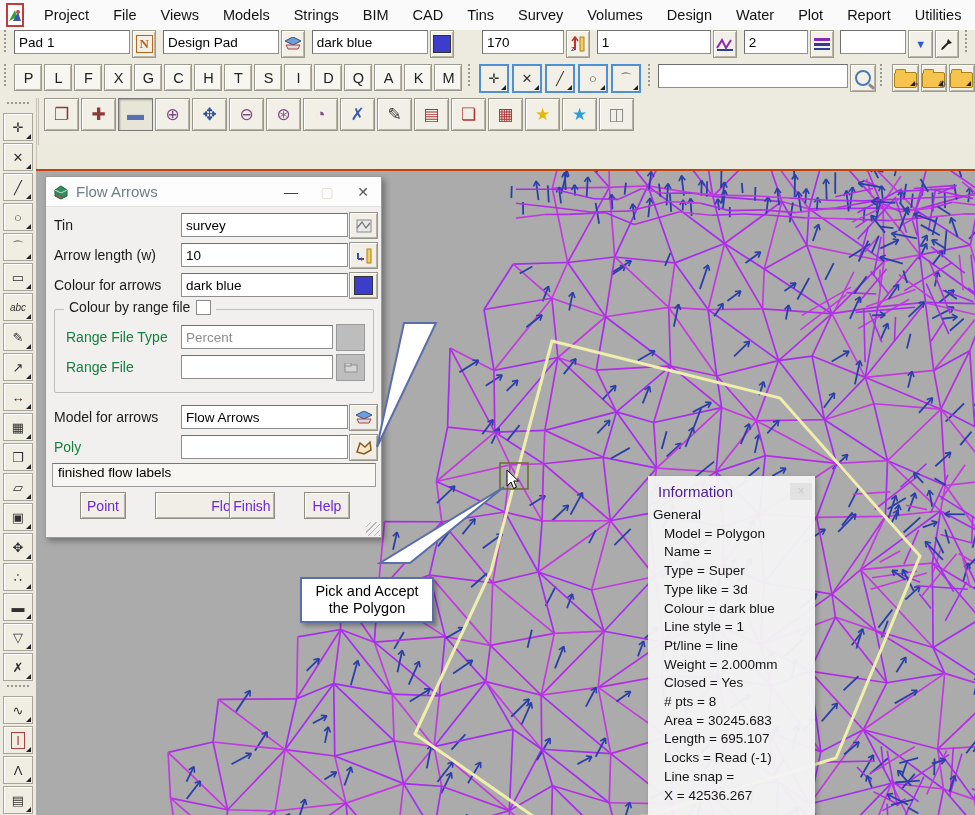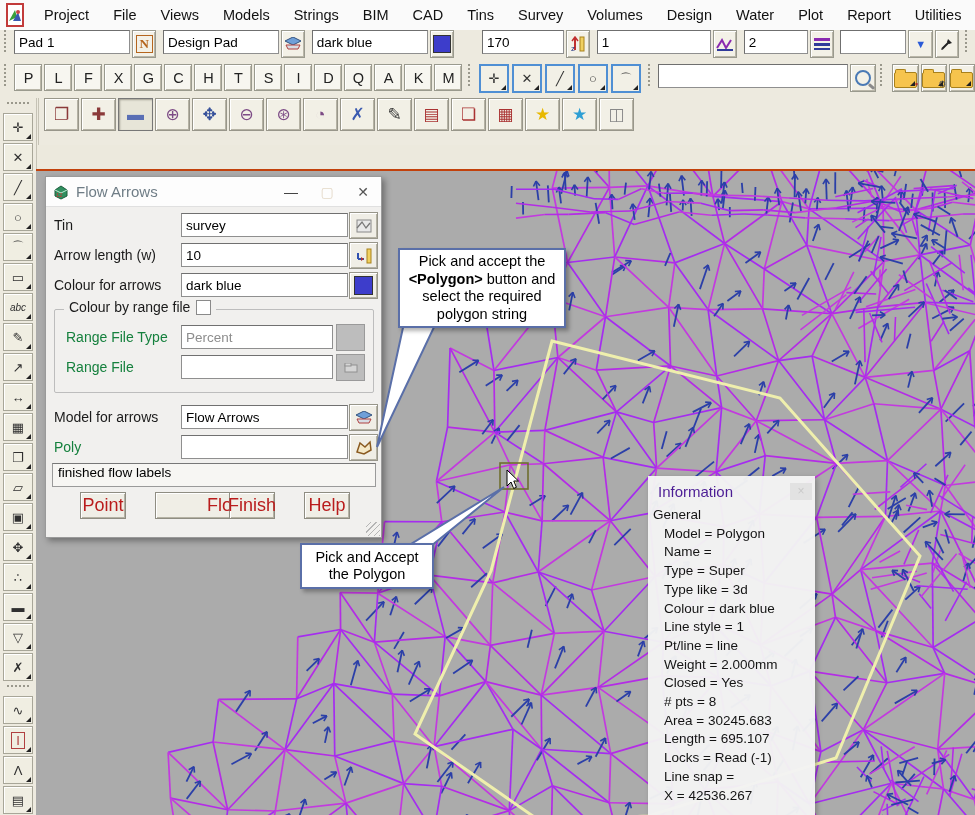--- a/index.html
+++ b/index.html
@@ -63,21 +63,21 @@
           font-size:13.5px;padding:0 4px;font-family:"Liberation Sans",sans-serif;color:#000;}
   .dside{position:absolute;width:27px;height:25px;background:#f0eee6;border:1px solid #98968a;
          box-shadow:inset 1px 1px 0 #fff, inset -1px -1px 0 #b5b2a4;display:flex;align-items:center;justify-content:center;}
   .dside.gray{background:#bdbdbd;box-shadow:none;border-color:#9a9a9a;}
   .groupbox{position:absolute;left:8px;top:132px;width:318px;height:82px;border:1px solid #bdbdbd;border-radius:2px;}
   .legend{position:absolute;left:18px;top:122px;background:#f1f0ee;padding:0 5px;font-size:14px;color:#1a1a1a;display:flex;align-items:center;gap:6px;}
   .chk{width:13px;height:13px;background:#fff;border:1px solid #8a8a8a;display:inline-block;}
   .msg{position:absolute;left:6px;top:286px;width:312px;height:20px;border:1px solid #9a9a9a;border-top-color:#777;
        background:#f7f6f3;font-size:13.5px;padding:1px 5px;color:#000;}
   .dbtn{position:absolute;top:315px;width:44px;height:25px;background:#f0eee6;border:1px solid #8f8d82;
-        box-shadow:inset 1px 1px 0 #fff, inset -1px -1px 0 #b5b2a4;font-size:18px;color:#b91c1c;
+        box-shadow:inset 1px 1px 0 #fff, inset -1px -1px 0 #b5b2a4;font-size:14px;color:#6d28d9;
         display:flex;align-items:center;justify-content:center;font-family:"Liberation Sans",sans-serif;}
   .gripper{position:absolute;right:1px;bottom:1px;width:14px;height:14px;
         background:repeating-linear-gradient(135deg,transparent 0 3px,#b5b5b5 3px 4px);}
   
   .info{position:absolute;left:612px;top:305px;width:167px;height:368px;background:rgba(243,243,243,.97);
         box-shadow:2px 2px 5px rgba(0,0,0,.25);z-index:15;}
   .info-title{height:30px;display:flex;align-items:center;justify-content:space-between;}
   .info-title span{color:#4c1d95;font-size:15px;margin-left:10px;}
   .info-close{width:22px;height:17px;background:#e2e2e2;color:#c9c9c9;font-size:12px;text-align:center;line-height:16px;margin-right:3px;}
   .info-line{font-size:13.5px;color:#141414;line-height:18.7px;padding-left:16px;white-space:nowrap;}
@@ -1789,24 +1789,21 @@
           <div class="info-line">Line snap =</div>
           <div class="info-line">X = 42536.267</div>
         </div>
     </div>
 
     <svg class="tails" width="939" height="670">
       <polygon points="368,152 400,152 341,276" fill="#ffffff" stroke="#5a6fa8" stroke-width="2"></polygon>
       <polygon points="344,392 374,392 468,316" fill="#ffffff" stroke="#5a6fa8" stroke-width="2"></polygon>
     </svg>
 
-    <div class="callout" style="left:362px;top:77px;width:168px;height:80px;">
-      <span>Pick and accept the </span><b>&lt;Polygon&gt;</b><span> button and select the required polygon string</span>
-    </div>
-    <div class="callout" style="left:264px;top:372px;width:134px;height:46px;display:flex;align-items:center;justify-content:center;">
+    <div class="callout" style="left:264px;top:406px;width:134px;height:46px;display:flex;align-items:center;justify-content:center;">
       <span>Pick and Accept the Polygon</span>
     </div>
 
     <svg class="cursor" style="left:470px;top:298px;" width="16" height="22">
       <polygon points="1,1 1,17 5,13 7.6,19.5 10.4,18.3 7.8,12 12.5,12" fill="#ffffff" stroke="#000" stroke-width="1"></polygon>
     </svg>
   </div>
 </div>
 
 </body></html>

